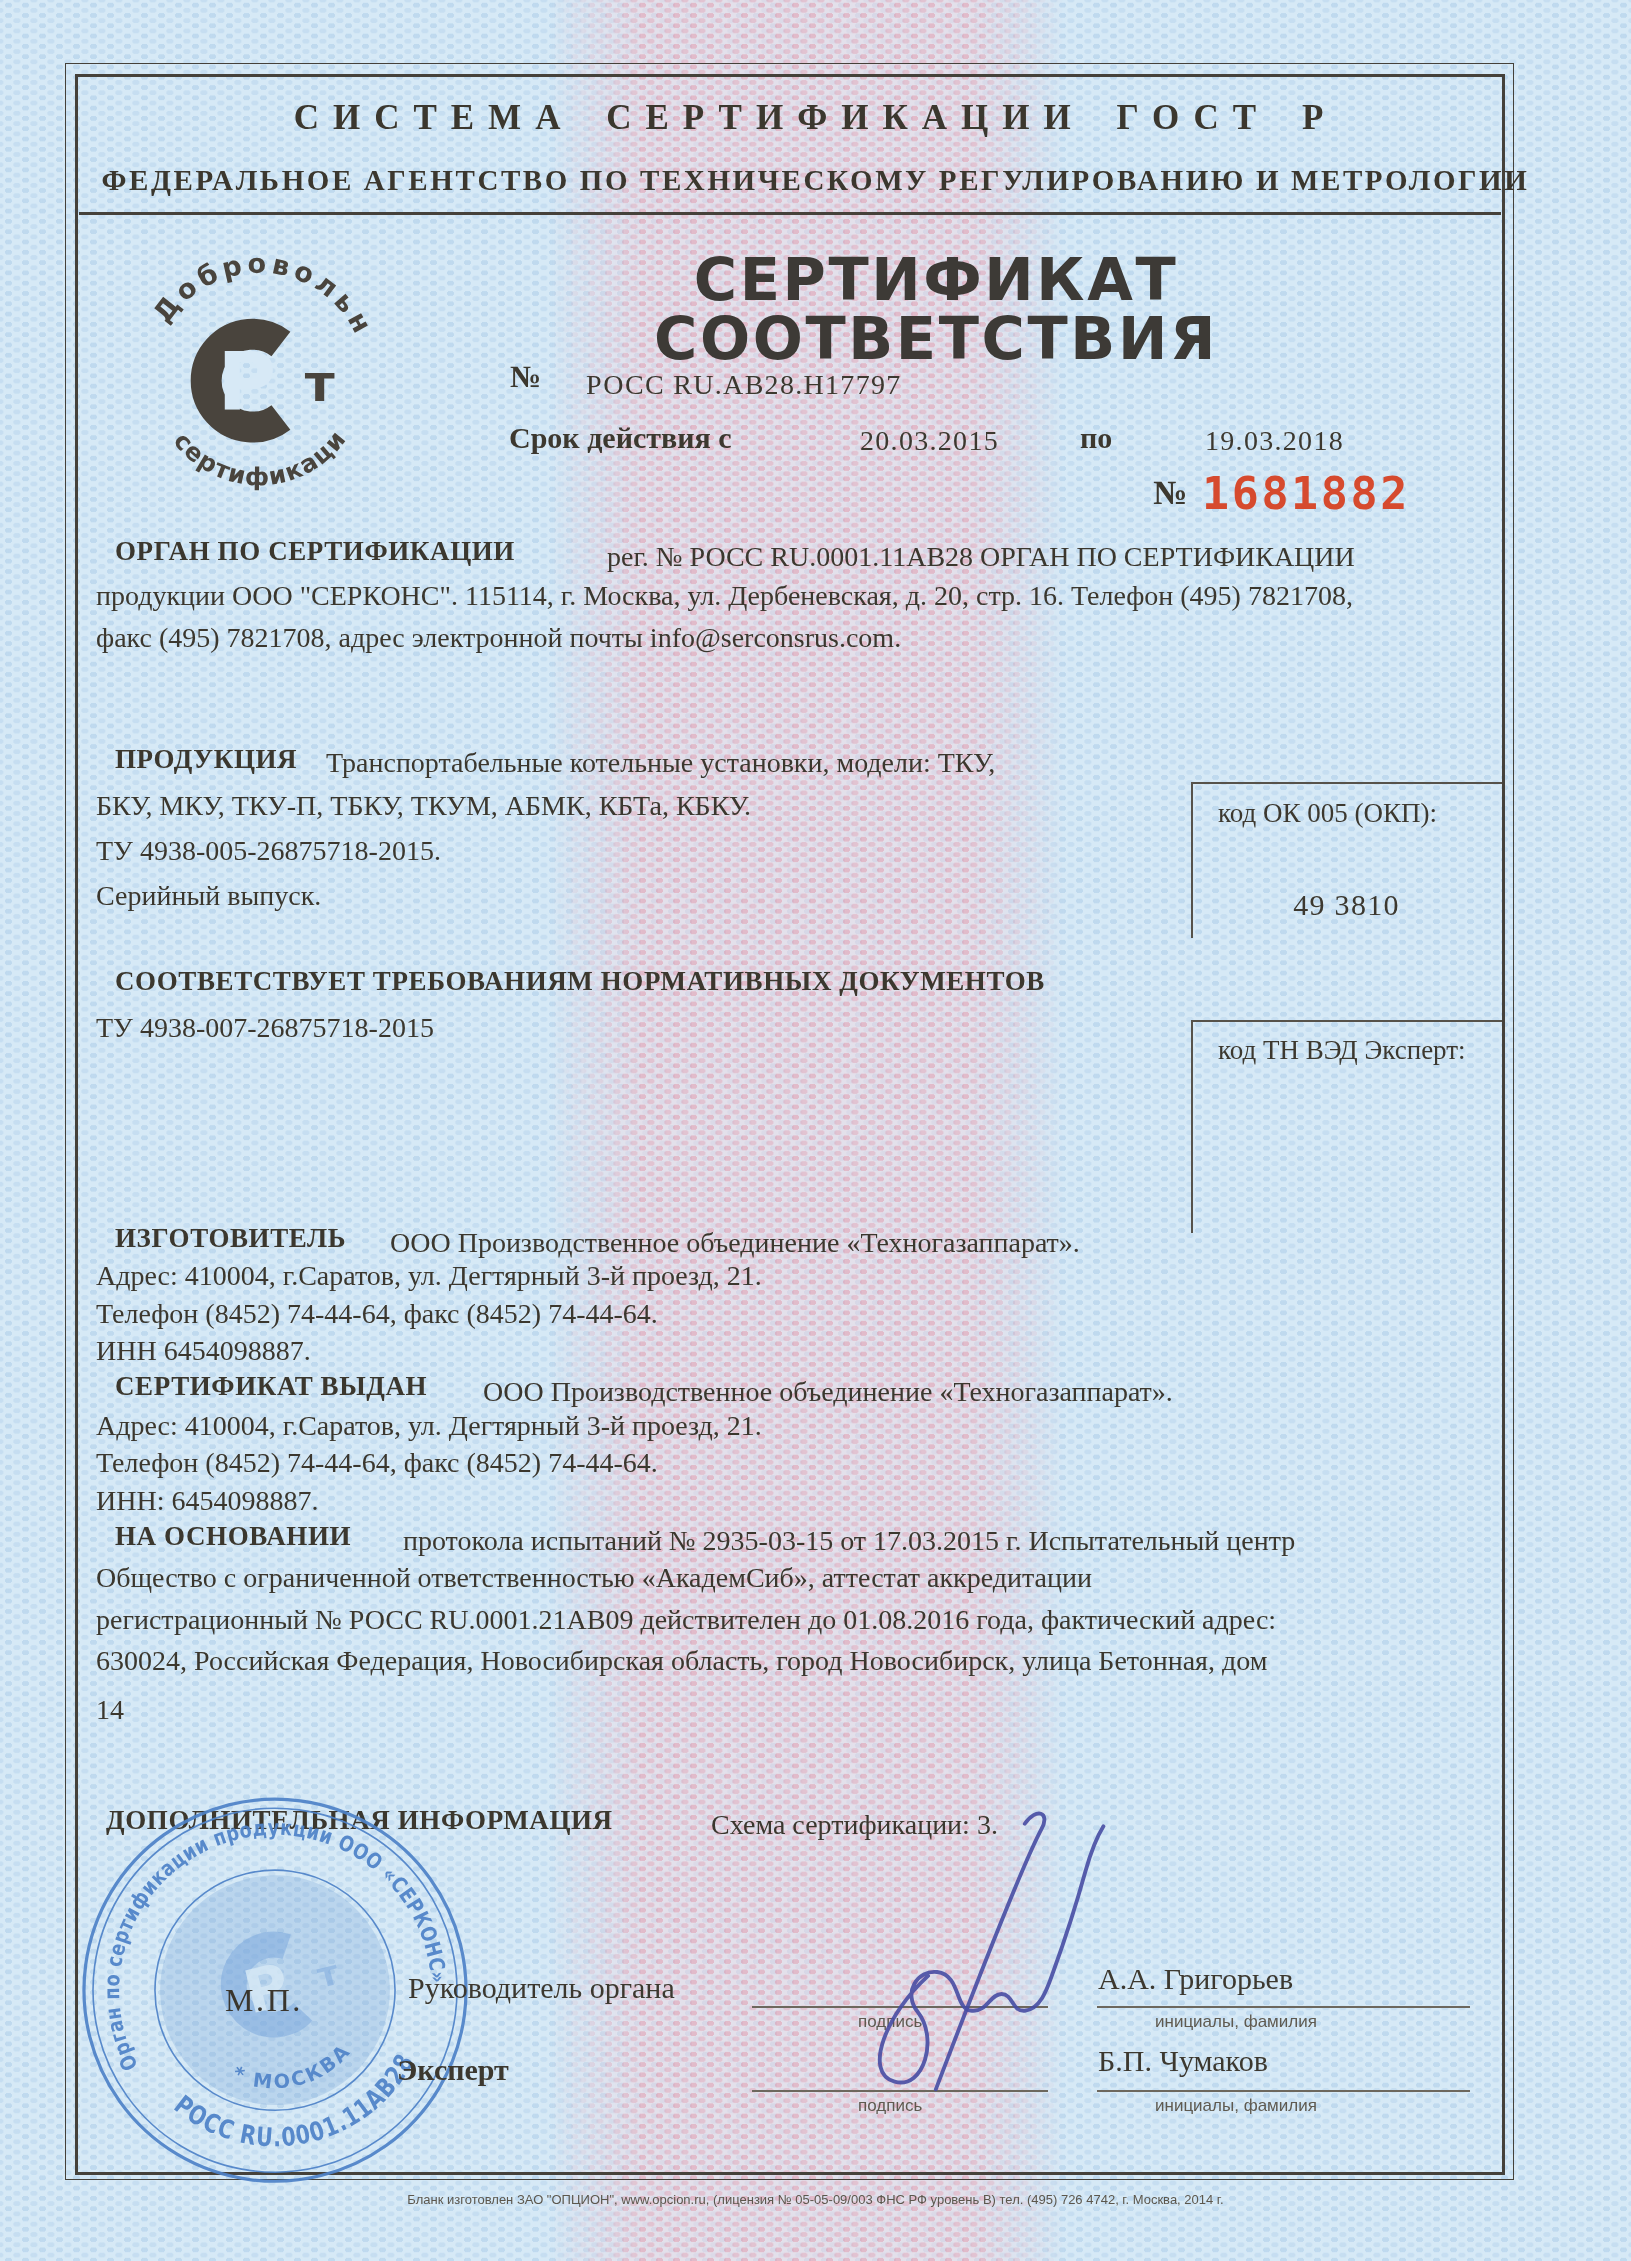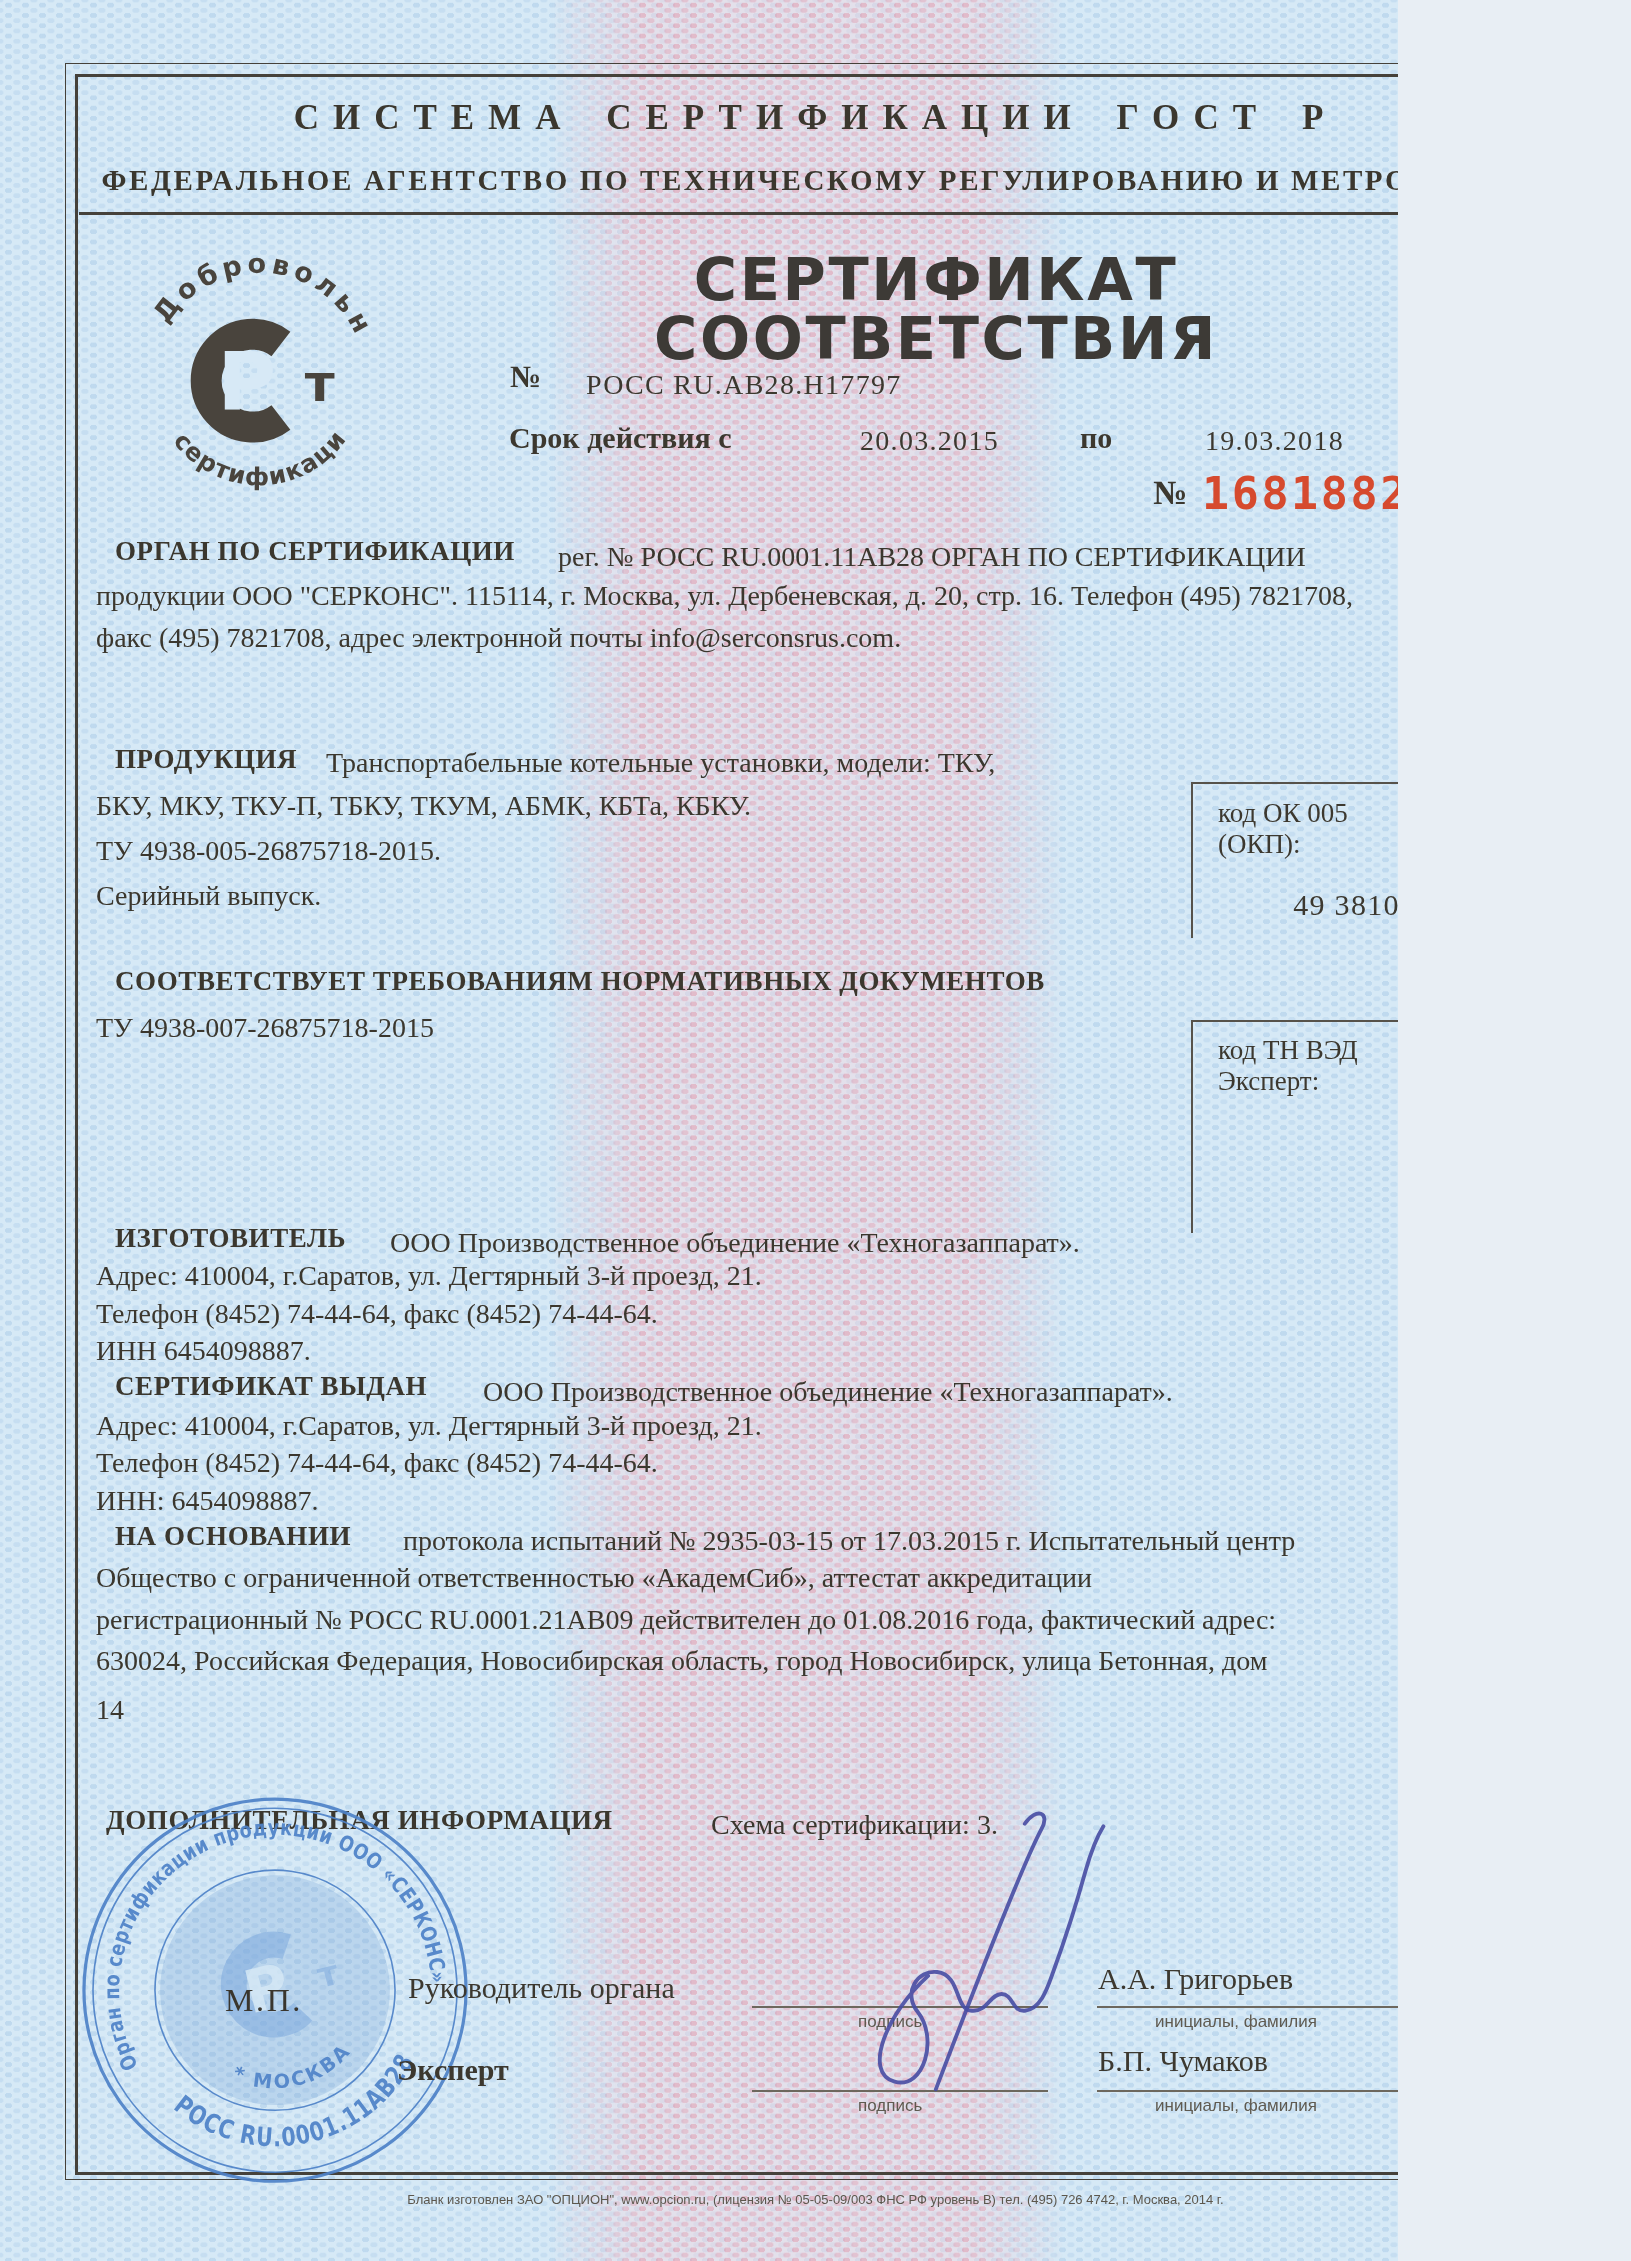--- a/index.html
+++ b/index.html
@@ -1,16 +1,16 @@
 <!DOCTYPE html>
 <html style="font-size:10.3px"><head>
 <meta charset="utf-8">
 <style>
   html,body{margin:0;padding:0;background:#e8eef4;}
-  .page{position:relative;width:1398px;height:2261px;overflow:hidden;
+  .page{position:relative;width:1631px;height:2261px;overflow:hidden;
     background-color:#d6e9f6;
     background-image:
       radial-gradient(ellipse 7px 4.5px at center, rgba(124,170,216,0.25) 0 55%, rgba(124,170,216,0) 56%),
       radial-gradient(ellipse 7px 4.5px at center, rgba(124,170,216,0.18) 0 55%, rgba(124,170,216,0) 56%);
     background-size:17px 10.3px,17px 10.3px;
     background-position:0 0,8.4px 5.2px;
     font-family:"Liberation Serif",serif;color:#3c382f;}
   .abs{position:absolute;}
   .pink-band{position:absolute;top:0;height:2261px;left:549px;width:516px;
     background-image:
@@ -71,21 +71,21 @@
 
   <div class="abs serif" style="left:509px;top:421px;font-weight:bold;font-size:30px;">Срок действия  с</div>
   <div class="abs serif" style="left:860px;top:425px;font-size:28px;letter-spacing:1.3px;">20.03.2015</div>
   <div class="abs serif" style="left:1080px;top:421px;font-weight:bold;font-size:30px;">по</div>
   <div class="abs serif" style="left:1205px;top:425px;font-size:28px;letter-spacing:1.3px;">19.03.2018</div>
 
   <div class="abs serif" style="left:1153px;top:474px;font-weight:bold;font-size:34px;">№</div>
   <div class="abs red-num" style="left:1202px;top:471px;">1681882</div>
 
   <div class="abs heading" style="left:115px;top:538px;">ОРГАН ПО СЕРТИФИКАЦИИ</div>
-  <div class="abs body-text" style="left:558px;top:543px;text-align:right;">рег. № РОСС RU.0001.11АВ28 ОРГАН ПО СЕРТИФИКАЦИИ</div>
+  <div class="abs body-text" style="left:607px;top:543px;text-align:right;">рег. № РОСС RU.0001.11АВ28 ОРГАН ПО СЕРТИФИКАЦИИ</div>
   <div class="abs body-text" style="left:96px;top:582px;">продукции ООО "СЕРКОНС". 115114, г. Москва, ул. Дербеневская, д. 20, стр. 16. Телефон (495) 7821708,</div>
   <div class="abs body-text" style="left:96px;top:624px;">факс (495) 7821708, адрес электронной почты info@serconsrus.com.</div>
 
   <div class="abs heading" style="left:115px;top:746px;">ПРОДУКЦИЯ</div>
   <div class="abs body-text" style="left:326px;top:749px;">Транспортабельные котельные установки, модели: ТКУ,</div>
   <div class="abs body-text" style="left:96px;top:792px;">БКУ, МКУ, ТКУ-П, ТБКУ, ТКУМ, АБМК, КБТа, КБКУ.</div>
   <div class="abs body-text" style="left:96px;top:837px;">ТУ 4938-005-26875718-2015.</div>
   <div class="abs body-text" style="left:96px;top:882px;">Серийный выпуск.</div>
 
   <div class="rule" style="left:1191px;top:782px;width:311px;height:1.9px;background:#56524a;"></div>

